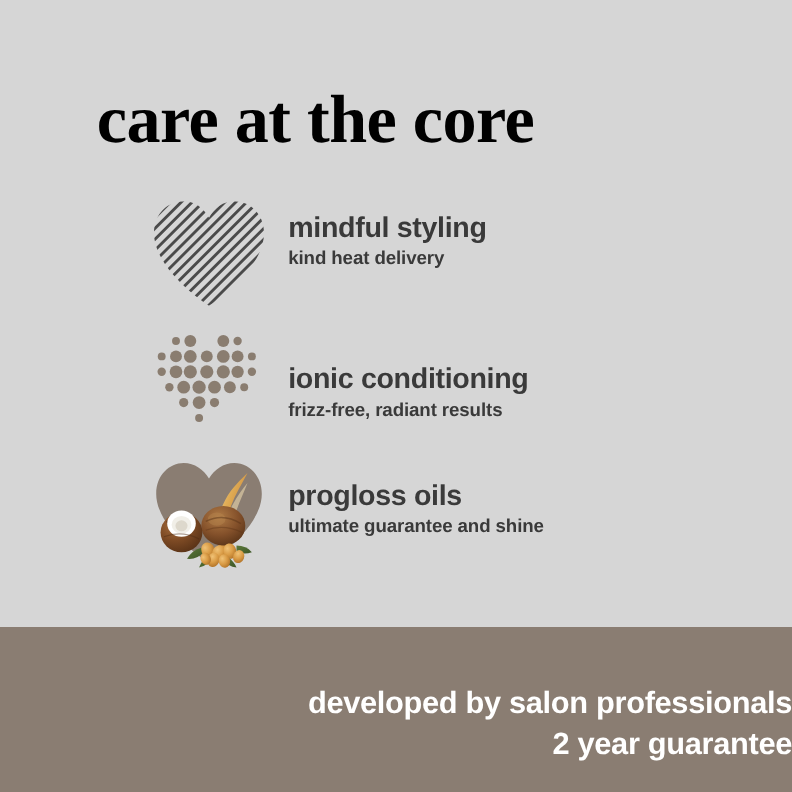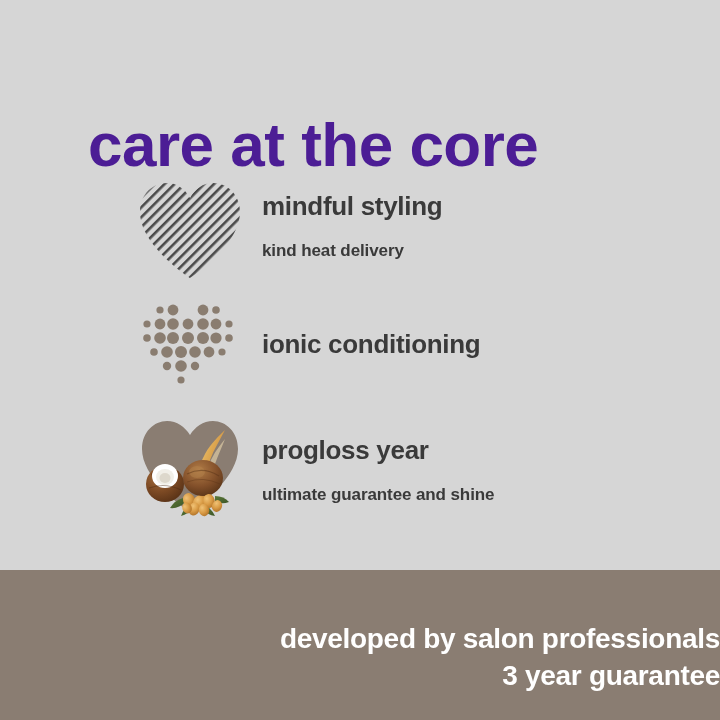--- a/index.html
+++ b/index.html
@@ -14,28 +14,27 @@
     background: #d6d6d6;
     font-family: "Liberation Sans", sans-serif;
     position: relative;
   }
 
   
   .headline {
     position: absolute;
     left: 88px;
     top: 78px;
-    font-family: Liberation Sans, sans-serif;
+    font-family: Liberation Serif, serif;
     font-weight: 700;
     font-size: 62px;
     line-height: 1;
     letter-spacing: -0.5px;
-    color: #4c1d95;
-    white-space: nowrap;
-    margin-top: 36px;
+    color: #000000;
+    white-space: nowrap;
   }
 
   .feature-icon {
     position: absolute;
     left: 137px;
     top: 0;
     width: 106px;
     height: 100px;
   }
 
@@ -52,21 +51,21 @@
     letter-spacing: -0.3px;
     white-space: nowrap;
   }
 
   .feature-sub {
     font-size: 17px;
     font-weight: 700;
     color: #3a3a3a;
     line-height: 1.2;
     letter-spacing: -0.1px;
-    margin-top: 20px;
+    margin-top: 4px;
     white-space: nowrap;
   }
 
   
   .row-1 .feature-icon { top: 8px; }
   .row-1 .feature-text { top: 20px; }
   .row-2 .feature-icon { top: 128px; }
   .row-2 .feature-text { top: 158px; }
   .row-3 .feature-icon { top: 244px; }
   .row-3 .feature-text { top: 264px; }
@@ -165,20 +164,21 @@
           <circle cx="30" cy="66" r="4.2"></circle>
           <circle cx="44" cy="66" r="5.8"></circle>
           <circle cx="58" cy="66" r="4.2"></circle>
 
           <circle cx="44" cy="80" r="3.6"></circle>
         </g>
       </svg>
     </div>
     <div class="feature-text">
       <div class="feature-title">ionic conditioning</div>
+      <div class="feature-sub">frizz-free, radiant results</div>
     </div>
   </div>
 
   <div class="row-3">
     <div class="feature-icon">
       <svg width="106" height="100" viewBox="0 0 106 100">
         <defs>
           <radialGradient id="coconutHusk" cx="35%" cy="30%" r="75%">
             <stop offset="0%" stop-color="#a8703f"></stop>
             <stop offset="55%" stop-color="#7d4a24"></stop>
@@ -231,23 +231,23 @@
         <ellipse cx="52" cy="84" rx="6" ry="7" fill="url(#nutGrad)" transform="rotate(-20 52 84)"></ellipse>
         <ellipse cx="62" cy="87" rx="6.2" ry="7.2" fill="url(#nutGrad)" transform="rotate(10 62 87)"></ellipse>
         <ellipse cx="72" cy="85" rx="5.8" ry="7" fill="url(#nutGrad)" transform="rotate(-12 72 85)"></ellipse>
         <ellipse cx="57" cy="93" rx="5.5" ry="6.5" fill="url(#nutGrad)" transform="rotate(18 57 93)"></ellipse>
         <ellipse cx="67" cy="94" rx="5.2" ry="6.2" fill="url(#nutGrad)" transform="rotate(-8 67 94)"></ellipse>
         <ellipse cx="80" cy="90" rx="5" ry="6" fill="url(#nutGrad)" transform="rotate(22 80 90)"></ellipse>
         <ellipse cx="50" cy="92" rx="4.6" ry="5.6" fill="url(#nutGrad)" transform="rotate(-25 50 92)"></ellipse>
       </svg>
     </div>
     <div class="feature-text">
-      <div class="feature-title">progloss year</div>
+      <div class="feature-title">progloss oils</div>
       <div class="feature-sub">ultimate guarantee and shine</div>
     </div>
   </div>
 
 </div>
 
 <div class="banner">
   <div class="banner-line">developed by salon professionals</div>
-  <div class="banner-line">3 year guarantee</div>
+  <div class="banner-line">2 year guarantee</div>
 </div>
 
 </body></html>

